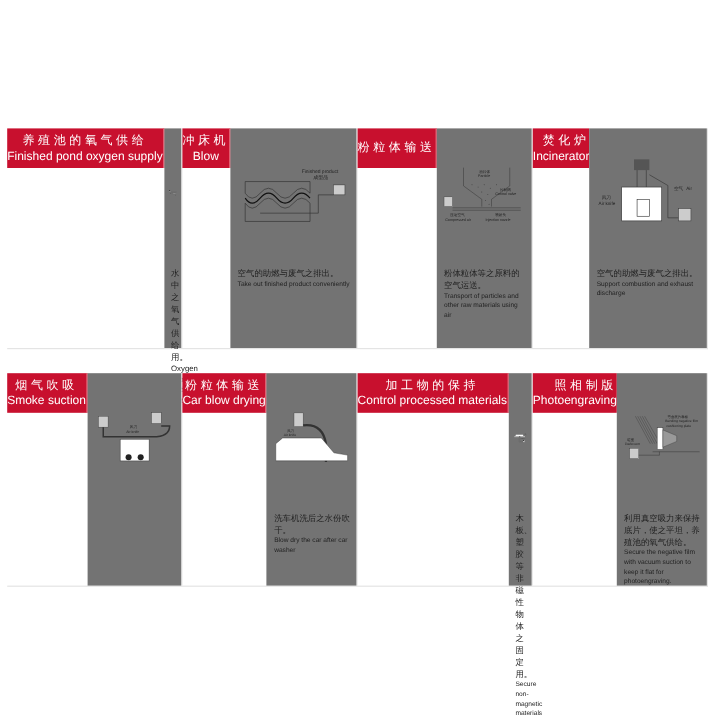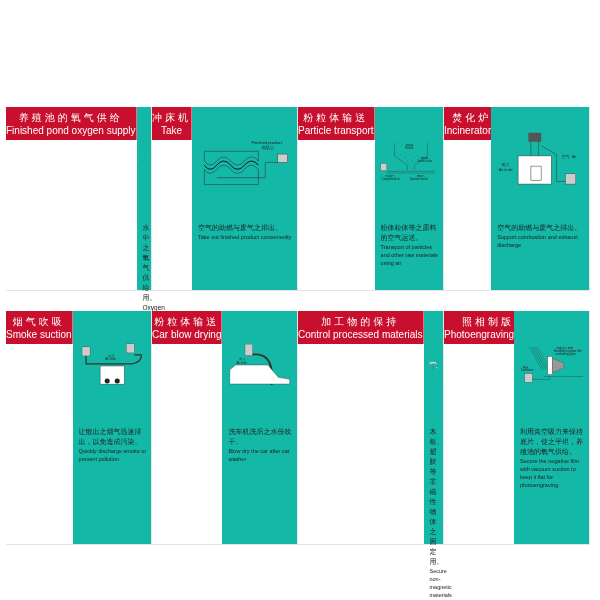--- a/index.html
+++ b/index.html
@@ -1,27 +1,27 @@
 <!DOCTYPE html>
 <html><head>
 <meta charset="utf-8">
 <style>
   * { margin: 0; padding: 0; box-sizing: border-box; }
   html, body { width: 600px; height: 600px; background: #ffffff; overflow: hidden; }
   body { font-family: "DejaVu Sans", "Liberation Sans", sans-serif; color: #222; position: relative; }
   .row { position: absolute; left: 6px; width: 584px; display: flex; border-right: 1px solid #e4e4e4; border-bottom: 1px solid #e4e4e4; }
   .row.top { top: 107px; height: 184px; }
-  .row.bottom { top: 311px; height: 234px; }
+  .row.bottom { top: 311px; height: 178px; }
   .cell { flex: 1; display: flex; flex-direction: row; border-left: 1px solid #e4e4e4; }
   .cell:first-child { border-left: none; }
   .head { background: #c8102e; color: #fff; height: 33px; text-align: center; border-right: 1px solid #e8707f; display: flex; flex-direction: column; justify-content: center; }
   .cell:last-child .head { border-right: none; align-items: flex-end; }
   .head .zh { font-size: 10px; letter-spacing: 3px; line-height: 13px; }
   .head .en { font-size: 10px; line-height: 13px; font-family: "Liberation Sans", sans-serif; }
-  .body { flex: 1; position: relative; background: #14b8a6; }
+  .body { flex: 1; position: relative; background: #737373; }
   .illus { position: absolute; left: 4px; right: 4px; top: 4px; height: 100px; }
   .illus svg { width: 100%; height: 100%; }
   .desc { position: absolute; left: 6px; right: 4px; top: 116px; }
   .desc .zh { font-size: 7px; color: #222; line-height: 10px; }
   .desc .en { font-size: 6.5px; color: #222; line-height: 9px; font-family: "Liberation Sans", sans-serif; }
   .desc .en.small { font-size: 5.5px; line-height: 8px; }
   .lbl { font-size: 6px; fill: #222; font-family: "Liberation Sans", sans-serif; }
 </style>
 </head>
 <body>
@@ -56,21 +56,21 @@
       <div class="desc">
         <div class="zh">水中之氧气供给用。</div>
         <div class="en">Oxygen supply under water</div>
       </div>
     </div>
   </div>
 
   <div class="cell">
     <div class="head">
       <div class="zh">冲床机</div>
-      <div class="en">Take</div>
+      <div class="en">Blow</div>
     </div>
     <div class="body">
       <div class="illus">
         <svg viewBox="0 0 140 100">
           <path d="M12 36 H90 V50 Q80 38 70 50 Q60 62 50 50 Q40 38 30 50 Q20 62 12 50 Z" fill="none" stroke="#333" stroke-width="0.8"></path>
           <path d="M12 56 Q20 68 30 56 Q40 44 50 56 Q60 68 70 56 Q80 44 90 56" fill="none" stroke="#111" stroke-width="1.4"></path>
           <path d="M12 62 Q20 74 30 62 Q40 50 50 62 Q60 74 70 62 Q80 50 90 62 V84 H12 Z" fill="none" stroke="#333" stroke-width="0.8"></path>
           <rect x="118" y="40" width="14" height="12" fill="#ccc" stroke="#333" stroke-width="0.6"></rect>
           <path d="M118 52 H100 V74 H30" fill="none" stroke="#333" stroke-width="0.8"></path>
           <text class="lbl" x="80" y="26">Finished product</text>
@@ -80,21 +80,20 @@
       <div class="desc">
         <div class="zh">空气的助燃与废气之排出。</div>
         <div class="en small">Take out finished product conveniently</div>
       </div>
     </div>
   </div>
 
   <div class="cell">
     <div class="head">
       <div class="zh">粉粒体输送</div>
-      <div class="en">Particle transport</div>
     </div>
     <div class="body">
       <div class="illus">
         <svg viewBox="0 0 140 100">
           <path d="M36 8 V38 L66 60 V72 M112 8 V38 L82 60 V72" fill="none" stroke="#333" stroke-width="0.8"></path>
           <g fill="#333">
               <circle cx="50" cy="36" r="0.8"></circle>
               <circle cx="60" cy="40" r="0.8"></circle>
               <circle cx="70" cy="36" r="0.8"></circle>
               <circle cx="80" cy="42" r="0.8"></circle>
@@ -166,24 +165,20 @@
           <rect x="10" y="14" width="16" height="18" fill="#ccc" stroke="#333" stroke-width="0.6"></rect>
           <rect x="98" y="8" width="16" height="18" fill="#ccc" stroke="#333" stroke-width="0.6"></rect>
           <path d="M18 32 V48 H100 Q128 48 128 30 H114" fill="none" stroke="#333" stroke-width="2.5"></path>
           <rect x="46" y="52" width="48" height="36" fill="#fff" stroke="#333" stroke-width="0.8"></rect>
           <circle cx="60" cy="82" r="5" fill="#222"></circle>
             <circle cx="80" cy="82" r="5" fill="#222"></circle>
           <text class="lbl" x="62" y="34">风刀</text>
           <text class="lbl" x="56" y="41">Air knife</text>
         </svg>
       </div>
-      <div class="desc">
-        <div class="zh">让散出之烟气迅速排出，以免造成污染。</div>
-        <div class="en small">Quickly discharge smoke to prevent pollution</div>
-      </div>
     </div>
   </div>
 
   <div class="cell">
     <div class="head">
       <div class="zh">粉粒体输送</div>
       <div class="en">Car blow drying</div>
     </div>
     <div class="body">
       <div class="illus">

